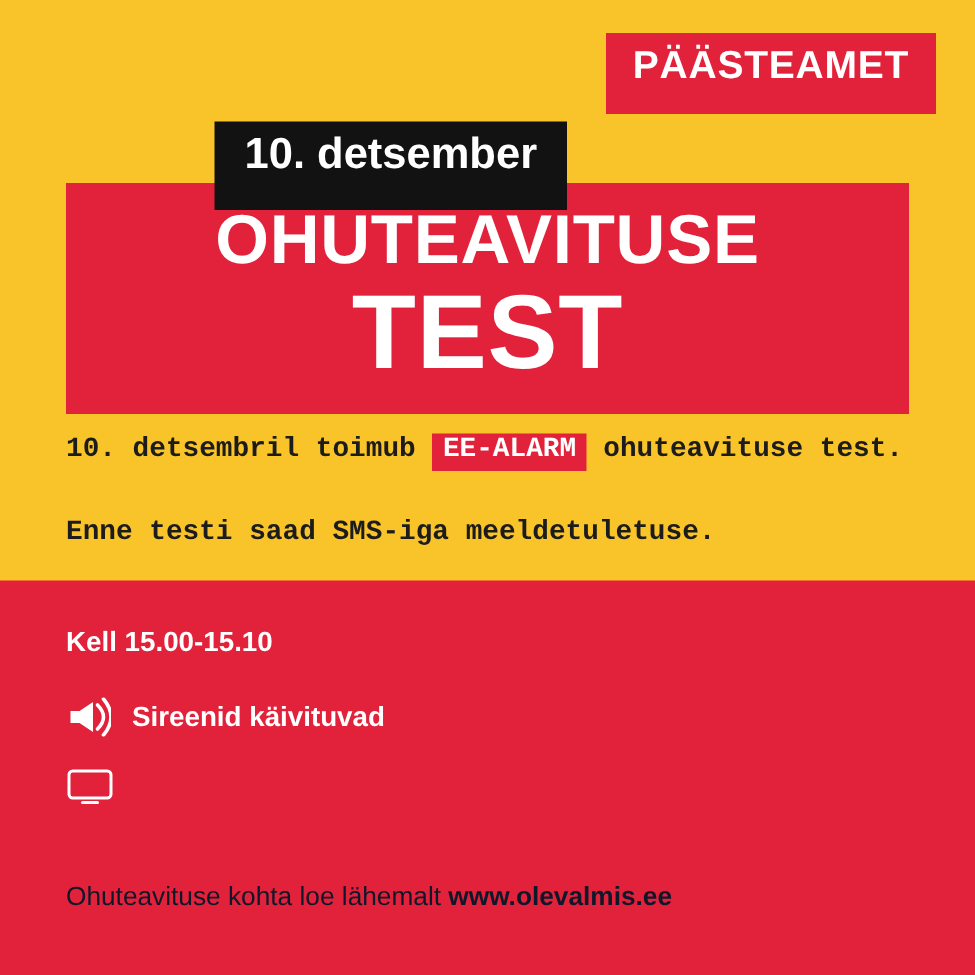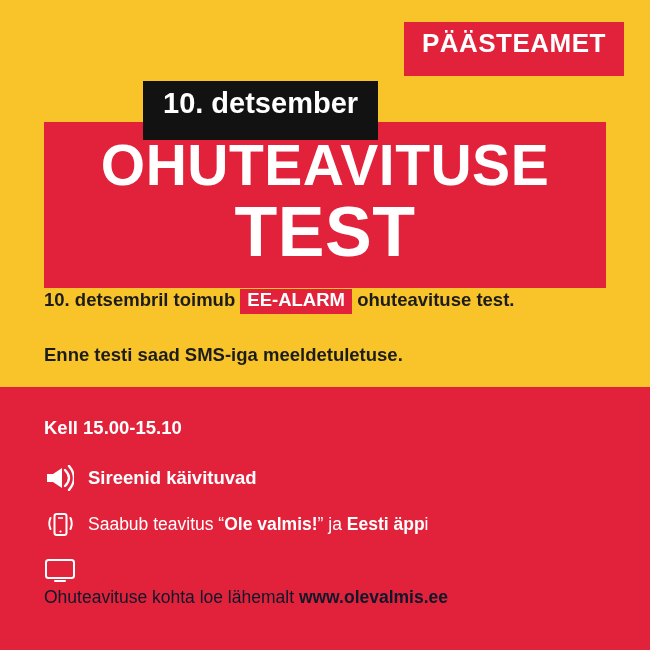--- a/index.html
+++ b/index.html
@@ -59,21 +59,21 @@
     top: 122px;
     left: 44px;
     right: 44px;
     background: #e2223b;
     padding: 14px 0 18px 0;
     z-index: 2;
   }
   .title-line1 {
     color: #ffffff;
     font-weight: bold;
-    font-size: 57px;
+    font-size: 46px;
     letter-spacing: 0.5px;
     text-align: center;
     line-height: 1.02;
   }
   .title-line2 {
     color: #ffffff;
     font-weight: bold;
     font-size: 70px;
     letter-spacing: 0.5px;
     text-align: center;
@@ -83,20 +83,21 @@
 
   .lede {
     position: absolute;
     left: 44px;
     top: 286px;
     right: 30px;
     color: #1c1c1c;
     font-weight: bold;
     font-size: 18.5px;
     line-height: 1.47;
+    font-family: Liberation Mono, monospace;
   }
   .lede .hl {
     background: #e2223b;
     color: #ffffff;
     padding: 1px 7px 3px 7px;
     display: inline-block;
     line-height: 1.12;
   }
 
   
@@ -187,34 +188,20 @@
         <div class="bullet-icon">
           <svg width="30" height="26" viewBox="0 0 30 26" aria-hidden="true">
             <path d="M3 9 L3 17 L9 17 L18 23 L18 3 L9 9 Z" fill="#ffffff"></path>
             <path d="M21 5 Q25 9 25 13 Q25 17 21 21" stroke="#ffffff" stroke-width="2.4" fill="none" stroke-linecap="round"></path>
             <path d="M25 1 Q30 7 30 13 Q30 19 25 25" stroke="#ffffff" stroke-width="2.4" fill="none" stroke-linecap="round"></path>
           </svg>
         </div>
         <div class="bullet-text bold">Sireenid käivituvad</div>
       </div>
 
-      <div class="bullet">
-        <div class="bullet-icon">
-          <svg width="30" height="30" viewBox="0 0 30 30" aria-hidden="true">
-            <rect x="10.5" y="5" width="12" height="21" rx="2.2" fill="none" stroke="#ffffff" stroke-width="2"></rect>
-            <line x1="14" y1="9" x2="19" y2="9" stroke="#ffffff" stroke-width="1.6"></line>
-            <circle cx="16.5" cy="22.5" r="1.1" fill="#ffffff"></circle>
-            <path d="M6.5 9 Q4 14.5 6.5 20" stroke="#ffffff" stroke-width="2" fill="none" stroke-linecap="round"></path>
-            <path d="M26.5 9 Q29 14.5 26.5 20" stroke="#ffffff" stroke-width="2" fill="none" stroke-linecap="round"></path>
-          </svg>
-        </div>
-        <div class="bullet-text">
-          <span>Saabub teavitus “</span><b>Ole valmis!</b><span>” ja </span><b>Eesti äpp</b><span>i</span>
-        </div>
-      </div>
 
       <div class="bullet">
         <div class="bullet-icon">
           <svg width="32" height="26" viewBox="0 0 32 26" aria-hidden="true">
             <rect x="2" y="3" width="28" height="18" rx="2.5" fill="none" stroke="#ffffff" stroke-width="2"></rect>
             <line x1="11" y1="24" x2="21" y2="24" stroke="#ffffff" stroke-width="2" stroke-linecap="round"></line>
           </svg>
         </div>
       </div>
 

